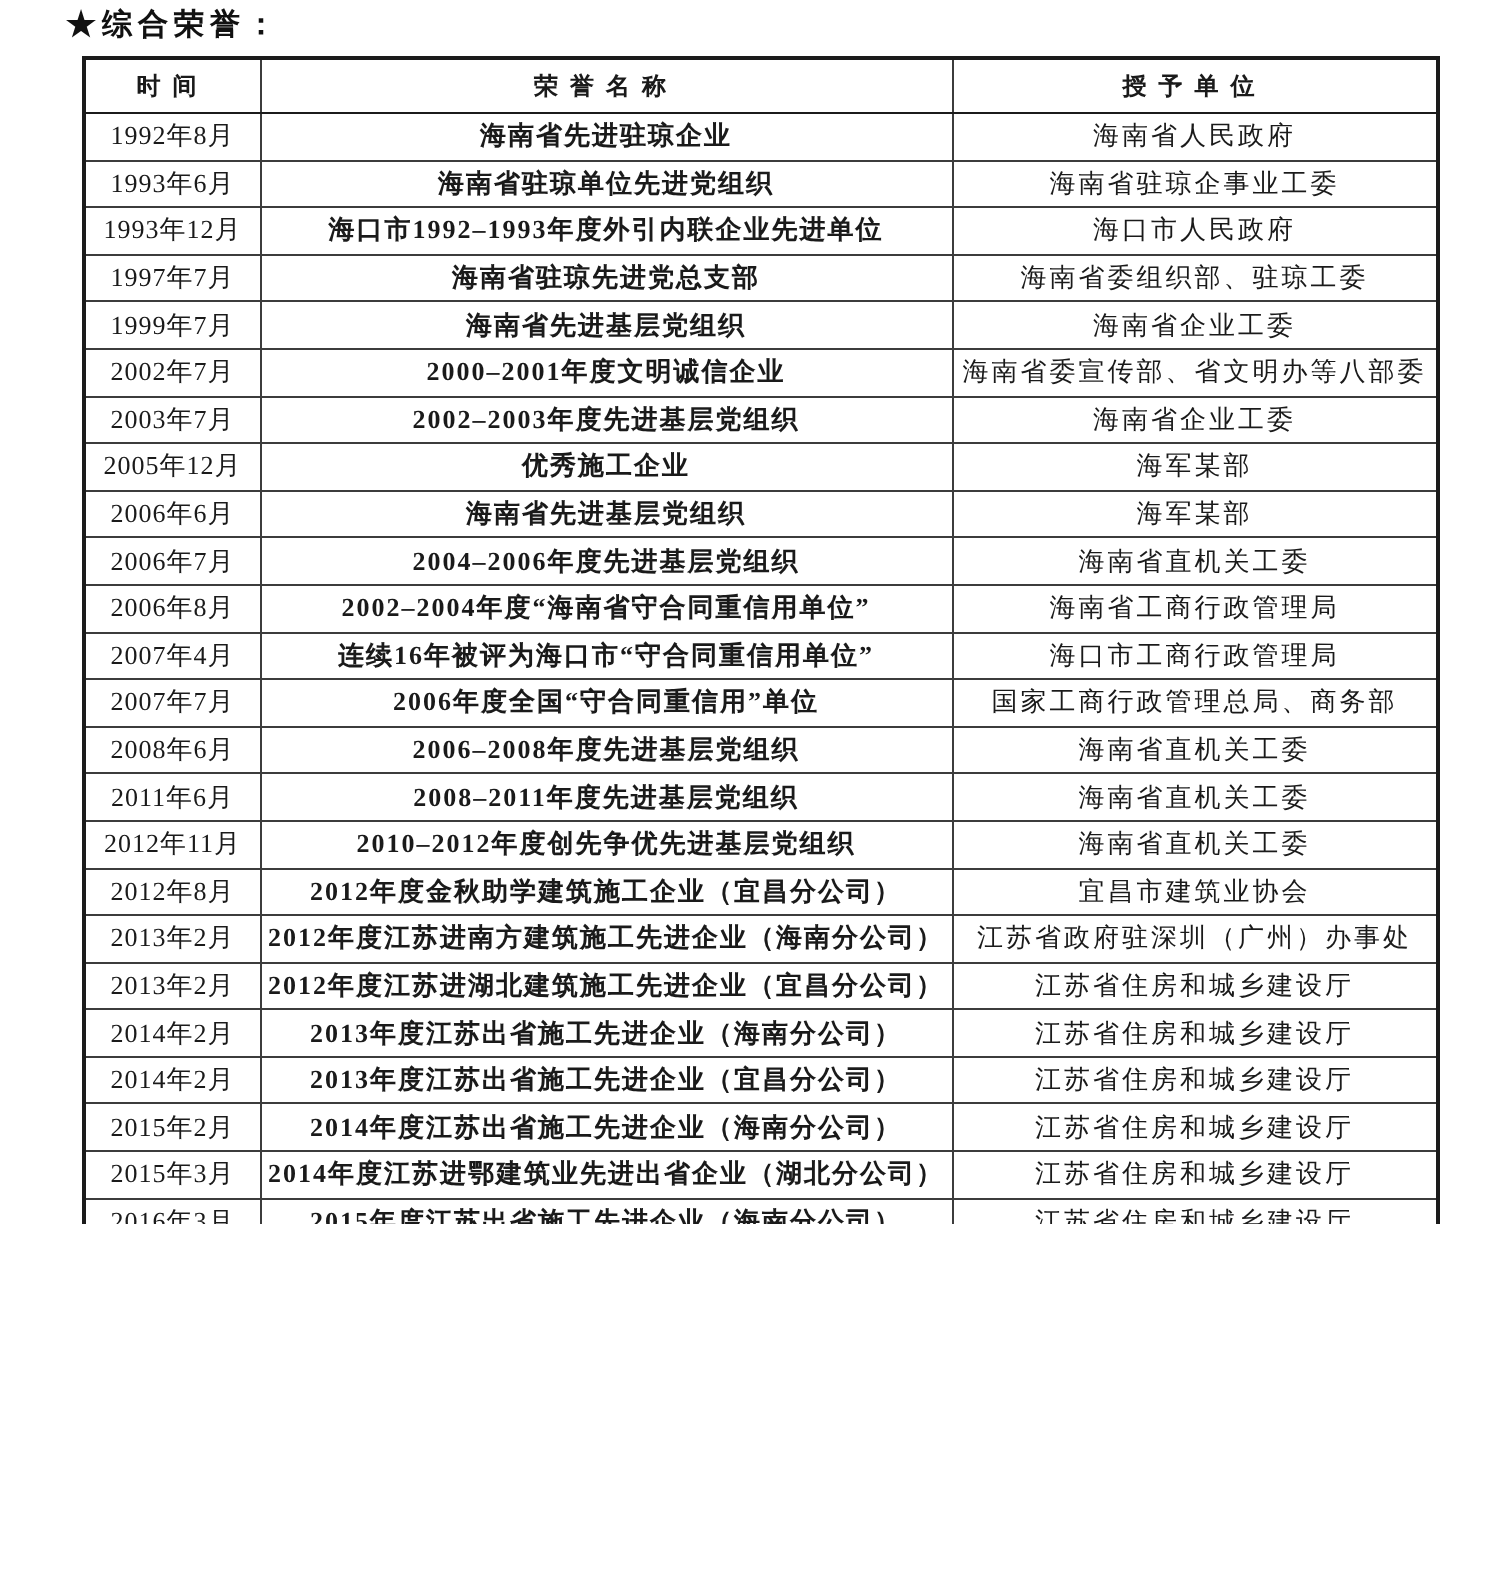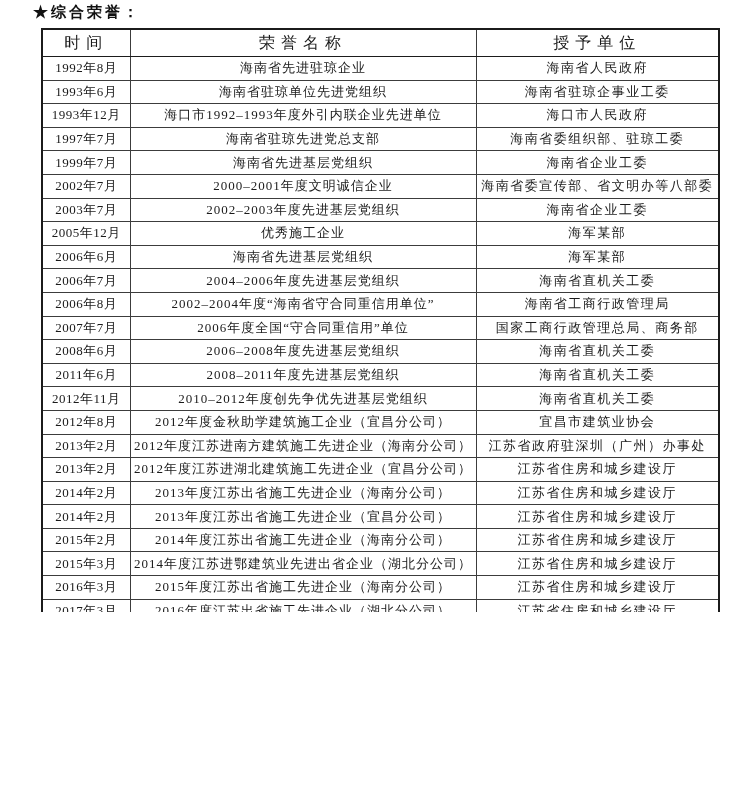--- a/index.html
+++ b/index.html
@@ -39,40 +39,41 @@
   table.honors-table td {
     border: 1px solid #3c3c3c;
     text-align: center;
     vertical-align: middle;
     padding: 0 2px;
     overflow: hidden;
     white-space: nowrap;
   }
   table.honors-table th {
     height: 26px;
-    font-size: 16px;
-    font-weight: normal;
+    font-size: 12px;
+    font-weight: bold;
     letter-spacing: 6px;
     border-bottom: 1px solid #1b1b1b;
     text-align: center;
   }
   table.honors-table td {
     height: 22.6px;
     font-size: 13px;
   }
   col.col-time  { width: 88px; }
   col.col-honor { width: 346px; }
   col.col-unit  { width: 243px; }
   td.cell-time {
     font-size: 13.5px;
     letter-spacing: 0.5px;
     margin-left: 28px;
   }
   td.cell-honor {
     letter-spacing: 1px;
+    font-weight: bold;
   }
   td.cell-unit {
     font-size: 12.5px;
     letter-spacing: 1.5px;
   }
   
   table.honors-table tbody tr td {
     border-top: 1px solid #4a4a4a;
   }
 </style>
@@ -145,20 +146,25 @@
           <td class="cell-time">2006年7月</td>
           <td class="cell-honor">2004–2006年度先进基层党组织</td>
           <td class="cell-unit">海南省直机关工委</td>
         </tr>
         <tr>
           <td class="cell-time">2006年8月</td>
           <td class="cell-honor">2002–2004年度“海南省守合同重信用单位”</td>
           <td class="cell-unit">海南省工商行政管理局</td>
         </tr>
         <tr>
+          <td class="cell-time">2007年4月</td>
+          <td class="cell-honor">连续16年被评为海口市“守合同重信用单位”</td>
+          <td class="cell-unit">海口市工商行政管理局</td>
+        </tr>
+        <tr>
           <td class="cell-time">2007年7月</td>
           <td class="cell-honor">2006年度全国“守合同重信用”单位</td>
           <td class="cell-unit">国家工商行政管理总局、商务部</td>
         </tr>
         <tr>
           <td class="cell-time">2008年6月</td>
           <td class="cell-honor">2006–2008年度先进基层党组织</td>
           <td class="cell-unit">海南省直机关工委</td>
         </tr>
         <tr>

